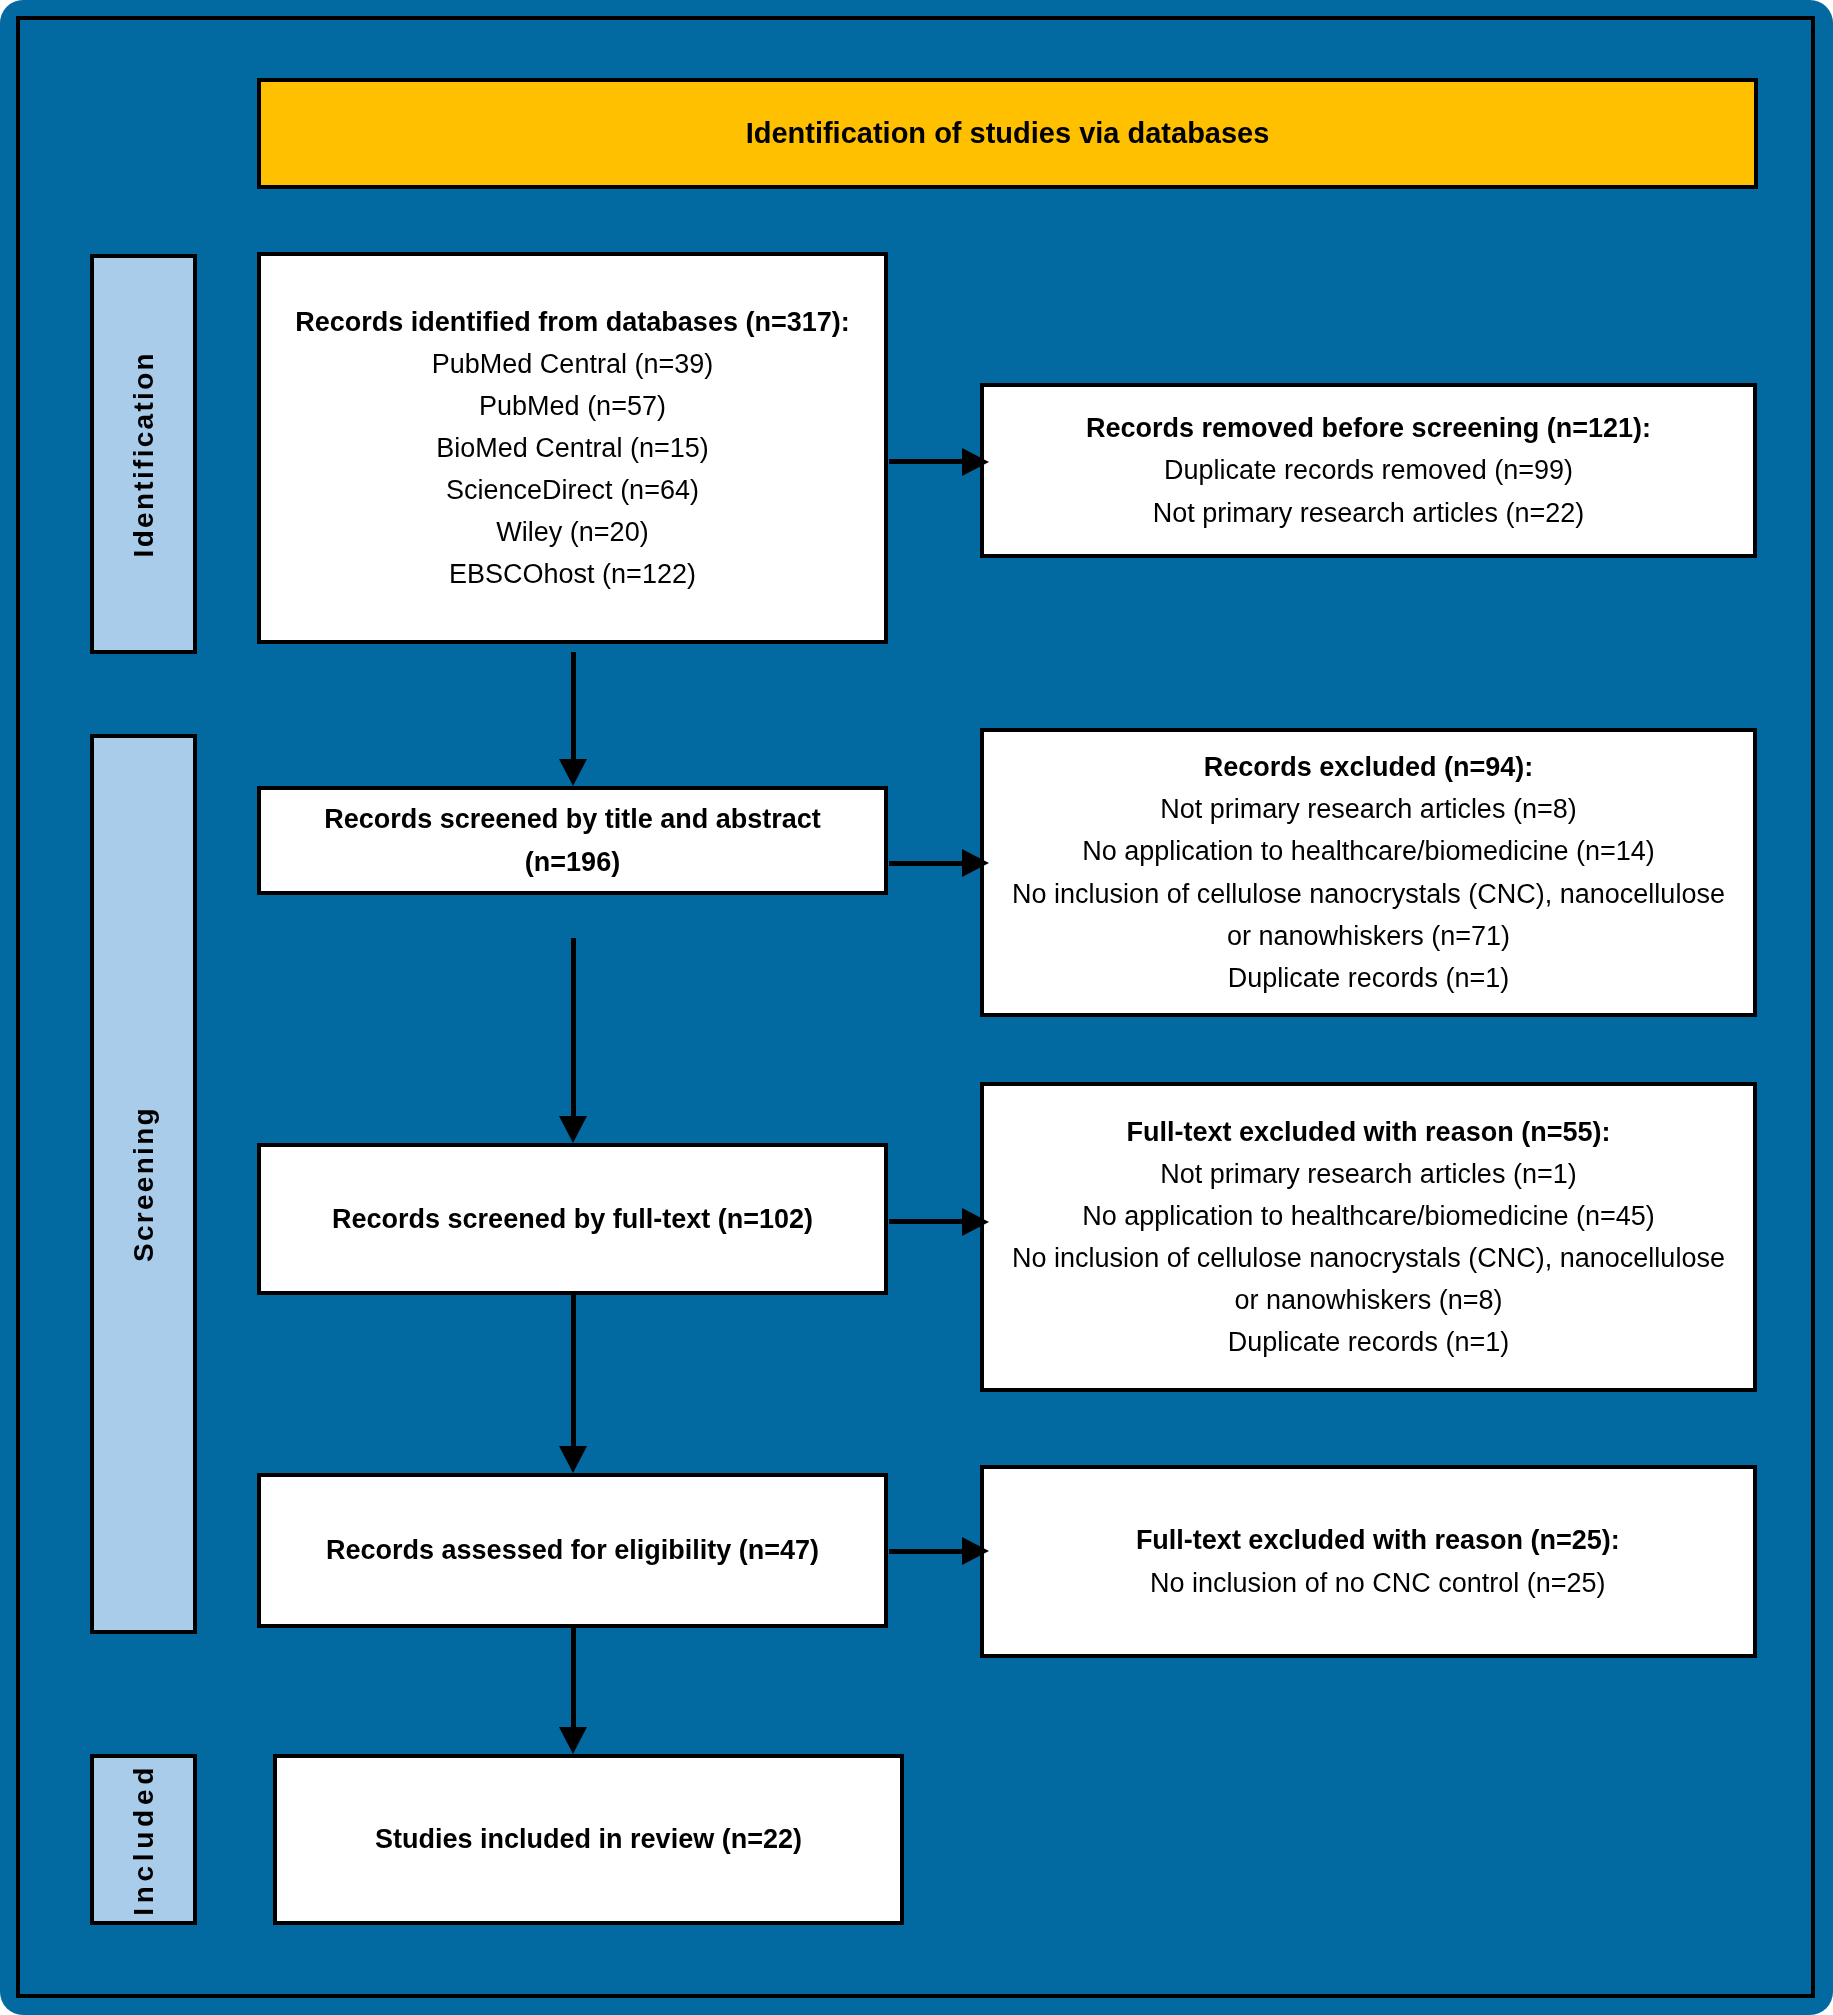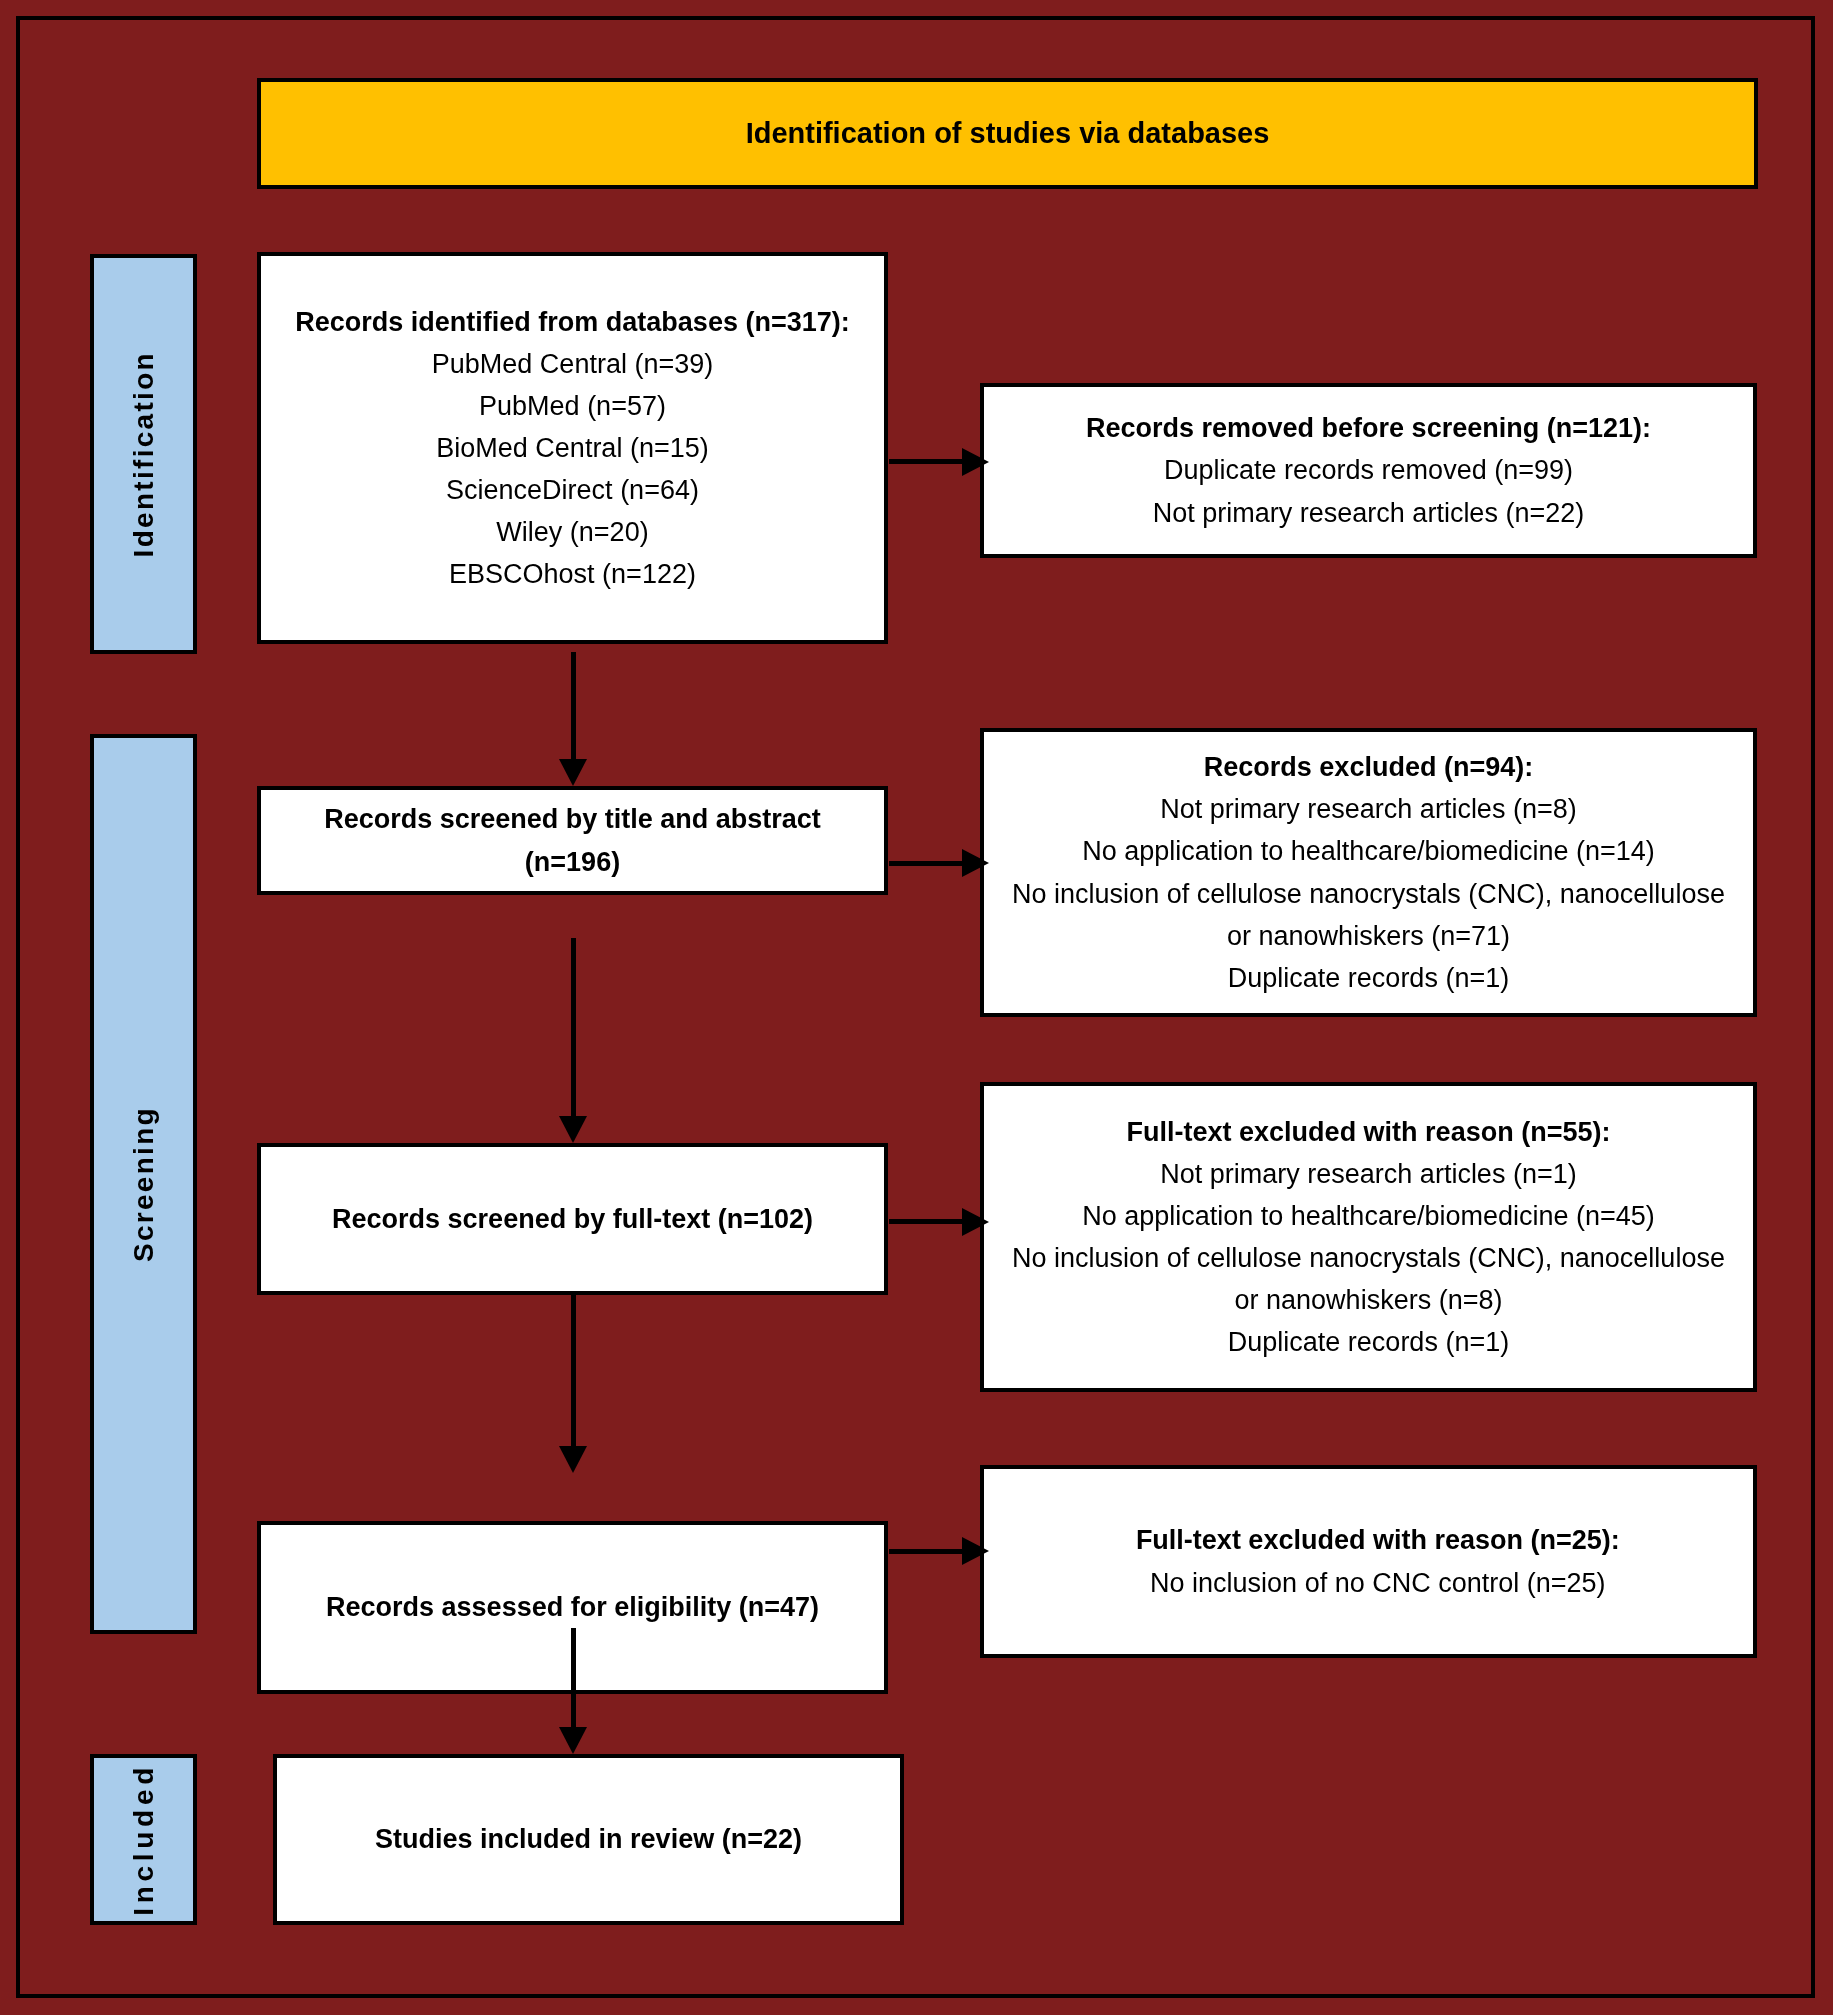--- a/index.html
+++ b/index.html
@@ -4,23 +4,24 @@
 <style>
   html, body {
     margin: 0;
     padding: 0;
     background: #ffffff;
   }
   .canvas {
     position: relative;
     width: 1833px;
     height: 2015px;
-    background: #7f1d1d;
+    background: #0369a1;
     font-family: "Liberation Sans", sans-serif;
     color: #000000;
+    border-radius: 23px;
   }
   .outer-border {
     position: absolute;
     left: 16.4px; top: 16.4px;
     width: 1799px; height: 1982px;
     border: 4.7px solid var(--color-line, #000000);
     box-sizing: border-box;
   }
   .banner {
     position: absolute;
@@ -74,21 +75,21 @@
   .flow-box .box-line  { font-weight: 400; }
   .col-left  { left: 257px;  width: 631px; }
   .col-right { left: 980px; width: 777px; margin-top: 9px; }
 
   .box-identified          { top: 252px;  height: 392px; }
   .box-removed             { top: 374px;  height: 175px; }
   .box-title-abstract      { top: 786px; height: 109px; }
   .box-excluded-94         { top: 719px; height: 289px; }
   .box-full-text-screen    { top: 1143px; height: 152px; }
   .box-excluded-55         { top: 1073px; height: 310px; }
-  .box-eligibility         { top: 1473px; height: 173px; margin-top: 48px; }
+  .box-eligibility         { top: 1473px; height: 155px; }
   .box-excluded-25         { top: 1456px; height: 193px; padding-left: 35px; }
   .box-included-review     { top: 1754px; height: 171px; margin-left: 16px; }
 
   .stage-identification { top: 254px;  height: 400px; }
   .stage-screening      { top: 734px; height: 900px; }
   .stage-included       { top: 1754px; height: 171px; }
 
   .shaft-h {
     position: absolute;
     height: 4.7px;

